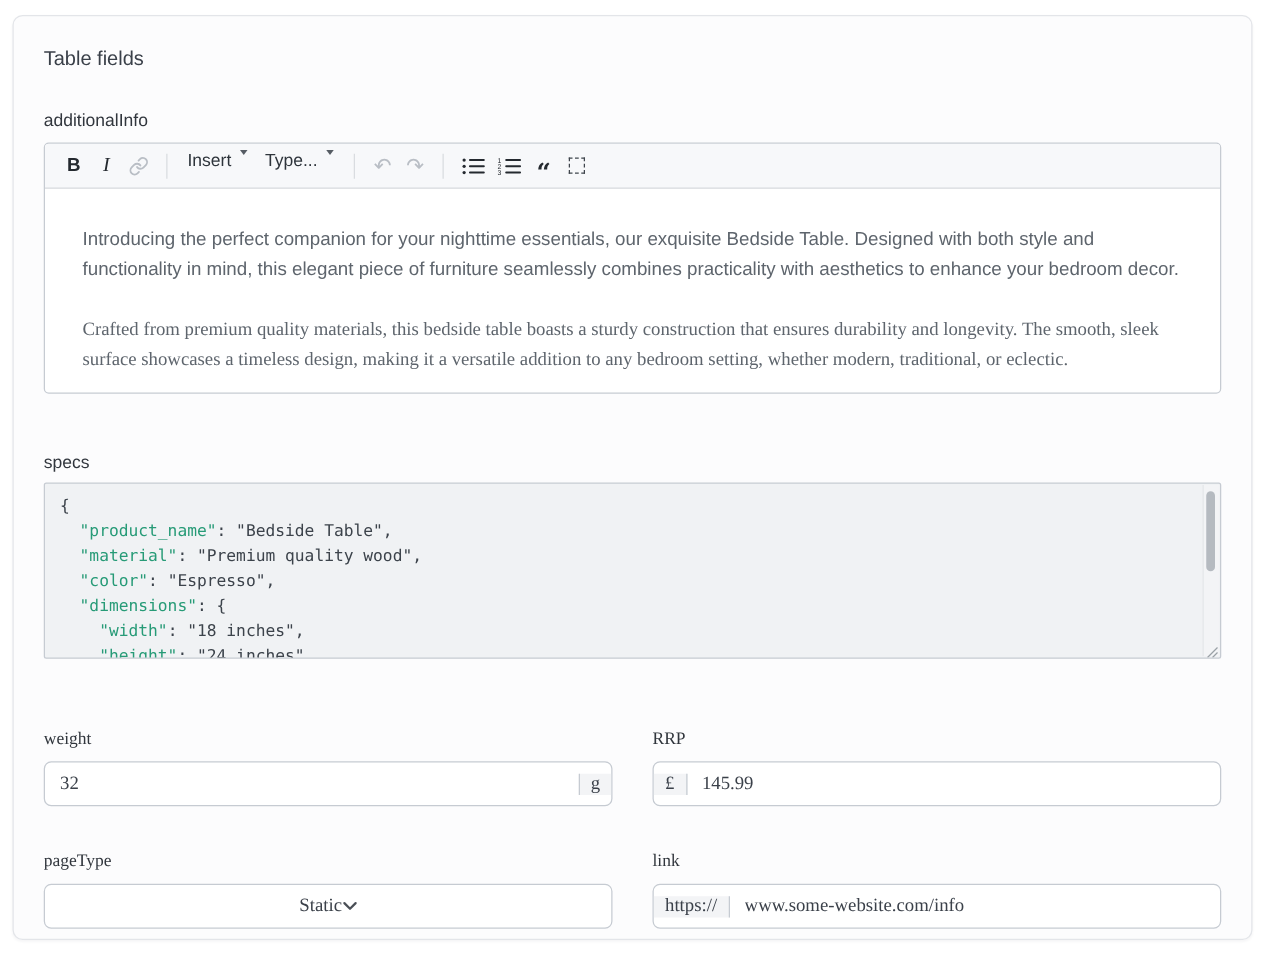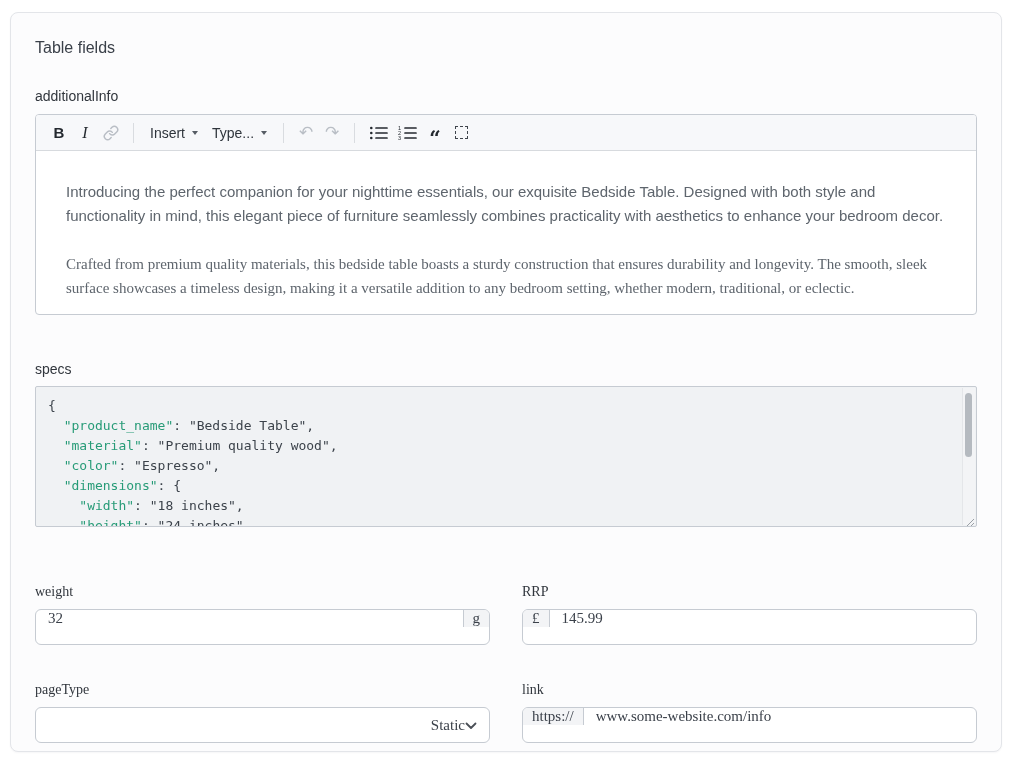--- a/index.html
+++ b/index.html
@@ -32,21 +32,21 @@
   .tb-btn {
     height:26px; min-width:26px; border:none; background:transparent;
     display:flex; align-items:center; justify-content:center;
     color:#24292f; padding:0 5px; border-radius:3px; cursor:pointer;
   }
   .tb-btn.disabled { color:#b9bec5; }
   .bold-glyph { font-weight:700; font-size:15px; }
   .italic-glyph { font-style:italic; font-family:"Liberation Serif",serif; font-size:16px; }
   .tb-sep { width:1px; height:20px; background:#d9dce0; margin:0 9px; }
   .tb-drop {
-    display:flex; align-items:center; gap:7px; font-size:14px; color:#2e343b;
+    display:flex; gap:7px; font-size:14px; color:#2e343b;
     padding:0 7px; height:26px; border:none; background:transparent; cursor:pointer;
     font-family:inherit;
   }
   .caret {
     width:0; height:0;
     border-left:3.5px solid transparent; border-right:3.5px solid transparent;
     border-top:4.5px solid #565c64;
   }
   .undo-glyph { font-size:17px; line-height:1; }
   .quote-glyph { font-family:"DejaVu Serif",serif; font-weight:700; font-size:20px; line-height:6px; padding-top:10px; }
@@ -80,34 +80,34 @@
   .resize-handle { position:absolute; right:1px; bottom:1px; width:11px; height:11px; }
 
   
   .fields-row { display:flex; gap:32px;font-family:Liberation Serif, serif; }
   .row-1 { margin-top:57px; }
   .row-2 { margin-top:37px; }
   .col { flex:1; min-width:0; }
   .col .field-label { display:block; margin-bottom:9px; }
   .control {
     height:36px; box-sizing:border-box; border:1px solid #c6cbd2; border-radius:6px;
-    background:#ffffff; display:flex; align-items:flex-start; overflow:hidden;
+    background:#ffffff; display:flex; align-items:center; overflow:hidden;
   }
   .control input {
     border:none; outline:none; flex:1; min-width:0; padding:0 12px;
     font-size:15px; color:#3b414a; background:transparent; font-family:inherit;
   }
   .affix {
     display:flex; align-items:center; background:#f3f4f6; color:#3b414a;
     font-size:15px; padding:0 9px; flex:0 0 auto;
   }
   .affix-l { border-right:1px solid #c6cbd2; }
   .affix-r { border-left:1px solid #c6cbd2; }
   .select-control {
-    justify-content:flex-end; align-items:center; padding:0 12px;
+    justify-content:center; align-items:center; padding:0 12px;
     font-size:15px; color:#3b414a; cursor:pointer;
   }
 </style>
 </head>
 <body>
 
 <div class="card">
   <div class="card-title">Table fields</div>
 
   <div class="field-label editor-label">additionalInfo</div>

